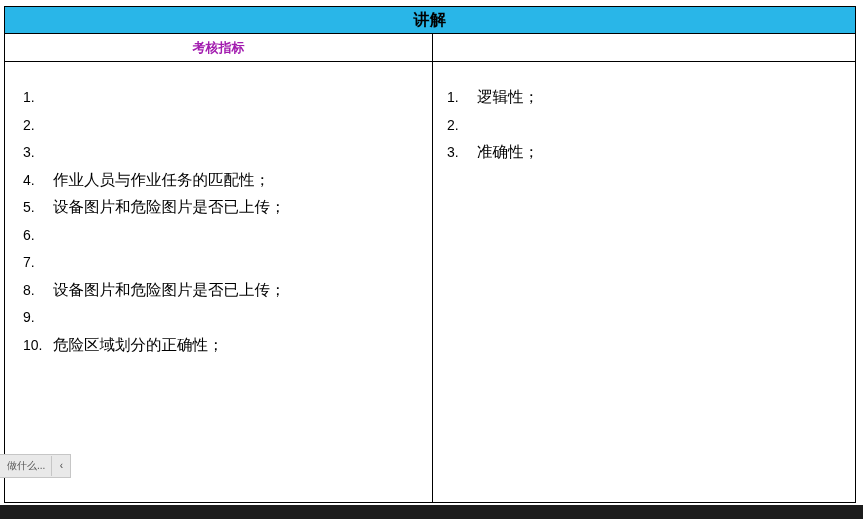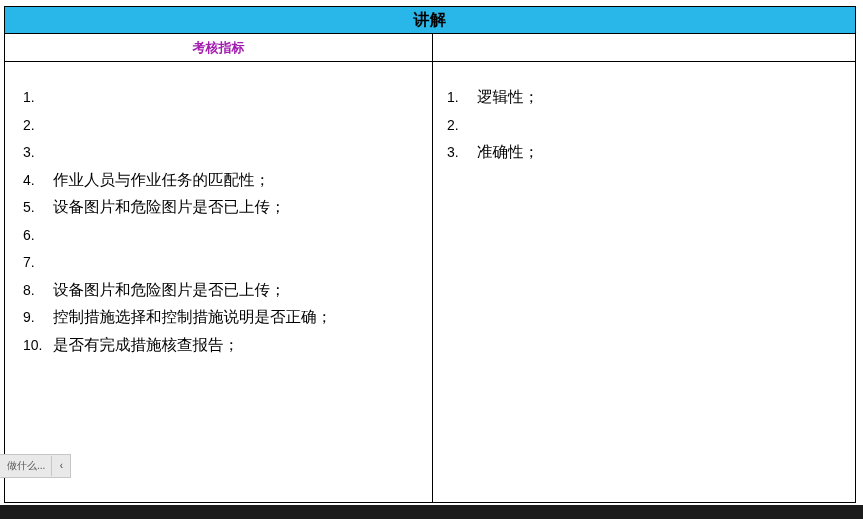--- a/index.html
+++ b/index.html
@@ -186,25 +186,24 @@
           </li>
           <li>
             <span class="num">7.</span>
           </li>
           <li>
             <span class="num">8.</span>
             <span class="txt">设备图片和危险图片是否已上传；</span>
           </li>
           <li>
             <span class="num">9.</span>
-            <span class="txt">控制措施选择和控制措施说明是否正确；</span>
           </li>
           <li>
             <span class="num">10.</span>
-            <span class="txt">是否有完成措施核查报告；</span>
+            <span class="txt">危险区域划分的正确性；</span>
           </li>
         </ol>
 
         <div class="search-widget">
           <span class="sw-text">做什么...</span>
           <span class="sw-sep"></span>
           <span class="sw-arrow">‹</span>
         </div>
       </div>
 

